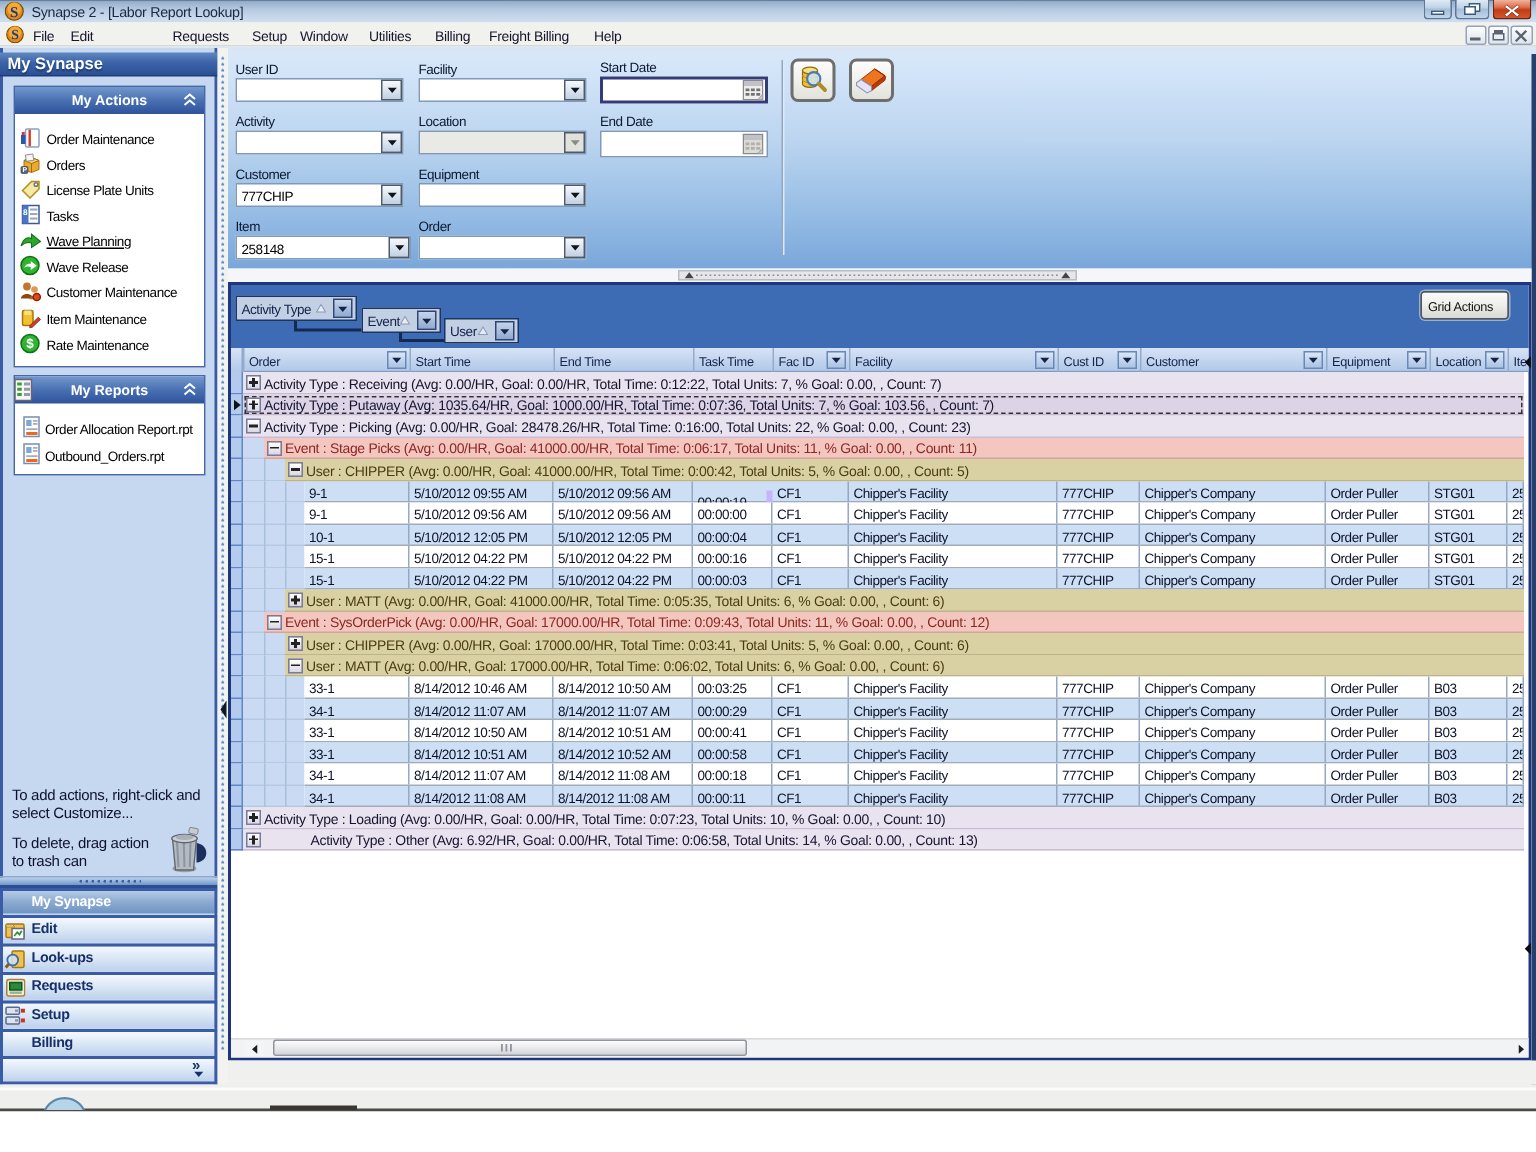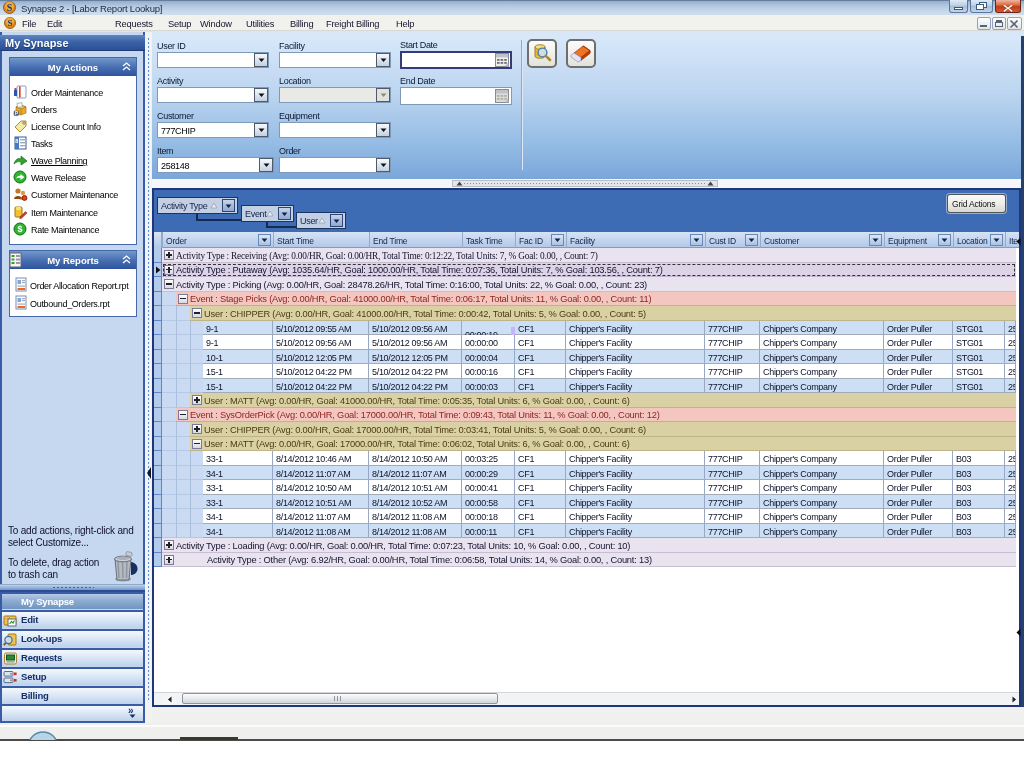--- a/index.html
+++ b/index.html
@@ -83,21 +83,21 @@
     <path d="M8 7 L8 13" stroke="#96660e" stroke-width="0.6"></path>
     <rect x="4.2" y="1" width="5" height="4.2" fill="#f6f6f2" stroke="#8a8a92" stroke-width="0.6" transform="rotate(-8 6.7 3)"></rect>
     <rect x="1" y="9" width="4.6" height="4.6" rx="0.8" fill="#5a6a7c" stroke="#3c4654" stroke-width="0.5"></rect>
     <text x="2" y="12.8" font-size="4.6" fill="#fff" font-weight="bold">P</text>
   </svg>
 <div class="ab t9" style="left:31px;top:104.9px;color:#000;">Orders</div>
 <svg class="ab" style="left:13px;top:119.0px" width="15" height="15" viewBox="0 0 15 15">
     <path d="M2 8 L8 2 L13 2 L13 7 L7 13 Z" fill="#f5e9a8" stroke="#b09018"></path>
     <circle cx="11" cy="4" r="1.2" fill="#fff" stroke="#777"></circle>
   </svg>
-<div class="ab t9" style="left:31px;top:122.0px;color:#000;">License Count Info</div>
+<div class="ab t9" style="left:31px;top:122.0px;color:#000;">License Plate Units</div>
 <svg class="ab" style="left:13px;top:136.1px" width="15" height="15" viewBox="0 0 15 15">
     <rect x="2" y="1" width="11" height="12" fill="#fff" stroke="#3a5a9a"></rect>
     <rect x="2" y="1" width="4" height="12" fill="#4a78c0"></rect>
     <rect x="7" y="3" width="5" height="1.4" fill="#9ab"></rect>
     <rect x="7" y="6" width="5" height="1.4" fill="#9ab"></rect>
     <rect x="7" y="9" width="5" height="1.4" fill="#9ab"></rect>
     <text x="2.3" y="7" font-size="5.5" fill="#fff" font-weight="bold">8</text>
   </svg>
 <div class="ab t9" style="left:31px;top:139.1px;color:#000;">Tasks</div>
 <svg class="ab" style="left:13px;top:153.2px" width="15" height="15" viewBox="0 0 15 15">
@@ -417,21 +417,21 @@
 <svg class="ab" style="left:993px;top:237.5px" width="7" height="5" viewBox="0 0 7 5">
     <path d="M0.5 0.5 L3.5 4 L6.5 0.5 Z" fill="#13234a"></path>
   </svg>
 <div class="ab" style="left:1005px;top:232px;width:11px;height:15.5px;border-left:1px solid #94accc;"></div>
 <div class="ab t85" style="left:1009px;top:235.5px;color:#13234a;">Ite</div>
 <div class="ab" style="left:154px;top:248.0px;width:8px;height:14.5px;background:#b3ccee;border-right:1px solid #6186c6;border-bottom:1px solid #6186c6;"></div>
 <div class="ab" style="left:162px;top:248.0px;width:854px;height:14.5px;background:#e9e2ef;border-bottom:1px solid #c9bdd3;outline:1px solid transparent;outline-offset:-2px;"></div>
 <div class="ab" style="left:164px;top:250.0px;width:10px;height:10px;background:linear-gradient(180deg,#fff,#d8d8e4);border:1px solid #7a7a9a;"></div>
 <div class="ab" style="left:166px;top:254.2px;width:6px;height:1.4px;background:#222;"></div>
 <div class="ab" style="left:168.3px;top:252.0px;width:1.4px;height:6px;background:#222;"></div>
-<div class="ab t93" style="left:176px;top:250.8px;color:#14142e;font-family:Liberation Serif, serif;">Activity Type : Receiving (Avg: 0.00/HR, Goal: 0.00/HR, Total Time: 0:12:22, Total Units: 7, % Goal: 0.00, , Count: 7)</div>
+<div class="ab t93" style="left:176px;top:250.8px;color:#14142e;">Activity Type : Receiving (Avg: 0.00/HR, Goal: 0.00/HR, Total Time: 0:12:22, Total Units: 7, % Goal: 0.00, , Count: 7)</div>
 <div class="ab" style="left:154px;top:262.5px;width:8px;height:14.5px;background:#b3ccee;border-right:1px solid #6186c6;border-bottom:1px solid #6186c6;"></div>
 <div class="ab" style="left:162px;top:262.5px;width:854px;height:14.5px;background:#ddd3e7;border-bottom:1px solid #c2b5d0;outline:1px dashed #333;outline-offset:-2px;"></div>
 <div class="ab" style="left:164px;top:264.5px;width:10px;height:10px;background:linear-gradient(180deg,#fff,#d8d8e4);border:1px solid #7a7a9a;"></div>
 <div class="ab" style="left:166px;top:268.7px;width:6px;height:1.4px;background:#222;"></div>
 <div class="ab" style="left:168.3px;top:266.5px;width:1.4px;height:6px;background:#222;"></div>
 <div class="ab t93" style="left:176px;top:265.3px;color:#14142e;">Activity Type : Putaway (Avg: 1035.64/HR, Goal: 1000.00/HR, Total Time: 0:07:36, Total Units: 7, % Goal: 103.56, , Count: 7)</div>
 <svg class="ab" style="left:155px;top:265.5px" width="6" height="8" viewBox="0 0 6 8">
     <path d="M1 0.5 L5.5 4 L1 7.5 Z" fill="#111"></path>
   </svg>
 <div class="ab" style="left:154px;top:277.0px;width:8px;height:14.5px;background:#b3ccee;border-right:1px solid #6186c6;border-bottom:1px solid #6186c6;"></div>

